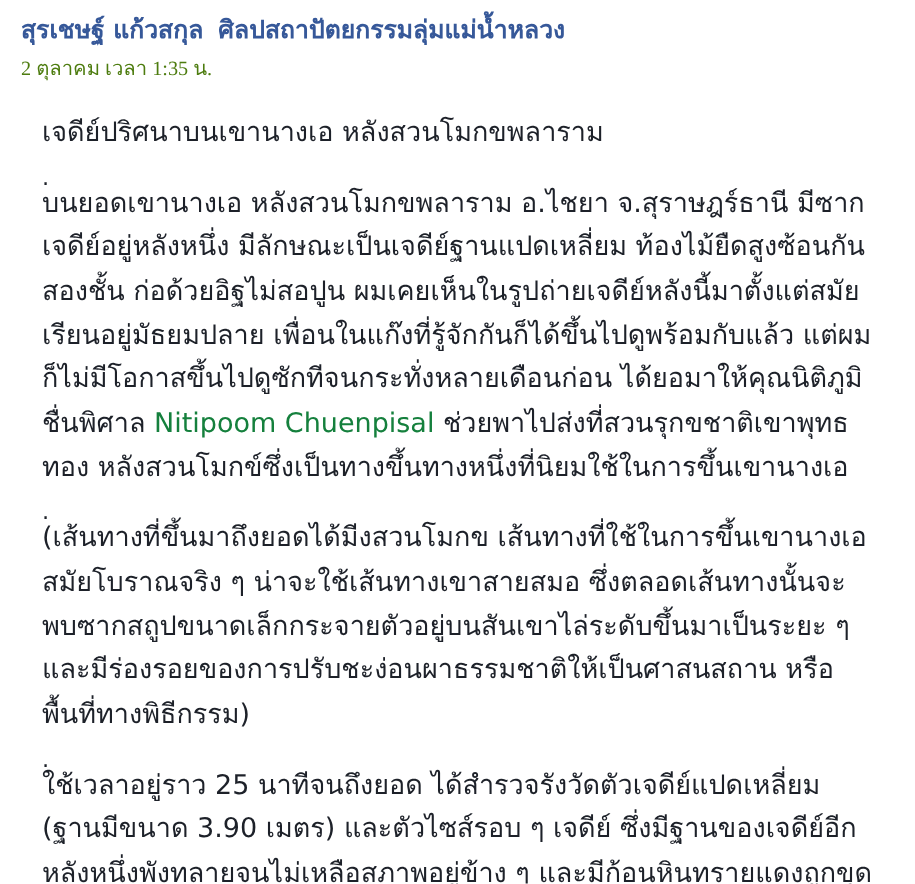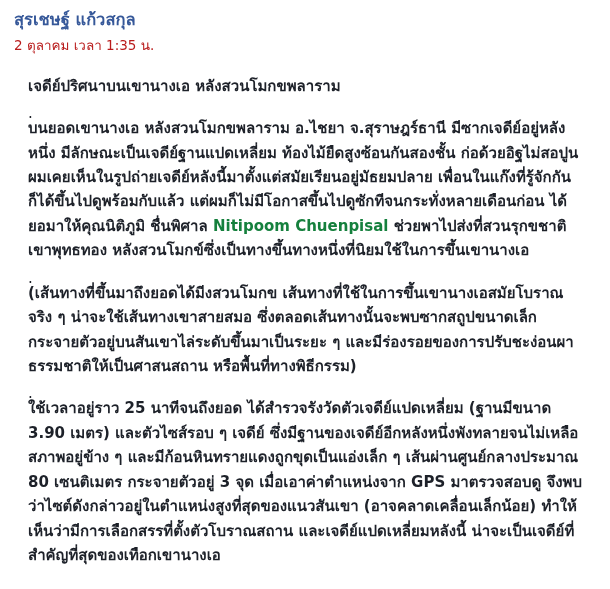--- a/index.html
+++ b/index.html
@@ -39,55 +39,56 @@
     font-weight: bold;
     color: #365899;
     white-space: nowrap;
     margin-left: 10px;
   }
   .timestamp-row {
     margin: 3px 0 0 0;
   }
   .timestamp {
     font-size: 13.5px;
-    color: #b91c1c;
+    color: #4d7c0f;
     font-weight: normal;
+    font-family: Liberation Serif, serif;
   }
   .body {
     padding: 0 14px;
     margin-top: 18px;
   }
   .para {
-    font-size: 15px;
+    font-size: 18px;
     line-height: 1.63;
     color: #1d2129;
     margin: 0 0 0 0;
     word-wrap: break-word;
     white-space: pre-wrap;
-    font-weight: bold;
   }
   .dot {
     font-size: 15px;
     line-height: 1.5;
     color: #1d2129;
     margin: 4px 0 0 0;
     height: 14px;
   }
   .inline-link {
     color: #15803d;
     text-decoration: none;
   }
 </style>
 </head>
 <body>
 
 <div class="post">
 
   <div class="header-line">
     <span class="author">สุรเชษฐ์ แก้วสกุล</span>
+    <span class="page-link">ศิลปสถาปัตยกรรมลุ่มแม่น้ำหลวง</span>
   </div>
 
   <div class="timestamp-row">
     <span class="timestamp">2 ตุลาคม เวลา 1:35 น.</span>
   </div>
 
   <div class="body">
 
     <div class="para">เจดีย์ปริศนาบนเขานางเอ หลังสวนโมกขพลาราม</div>
 

